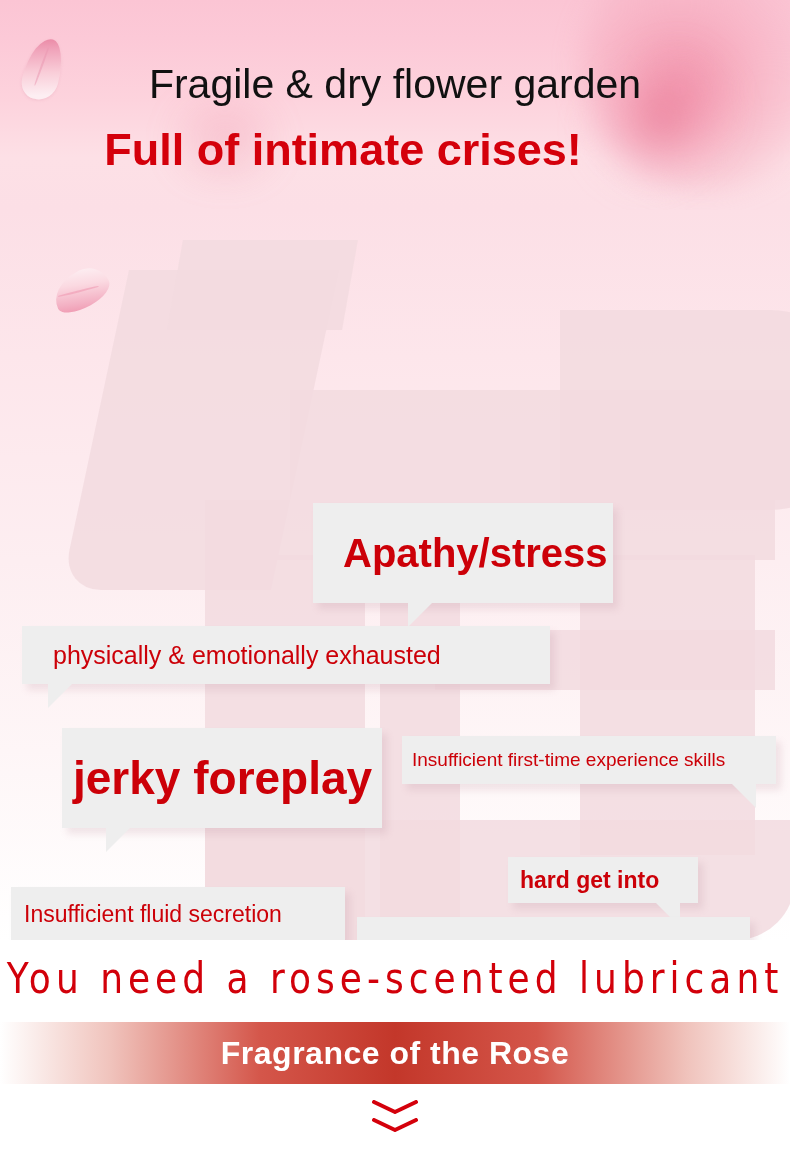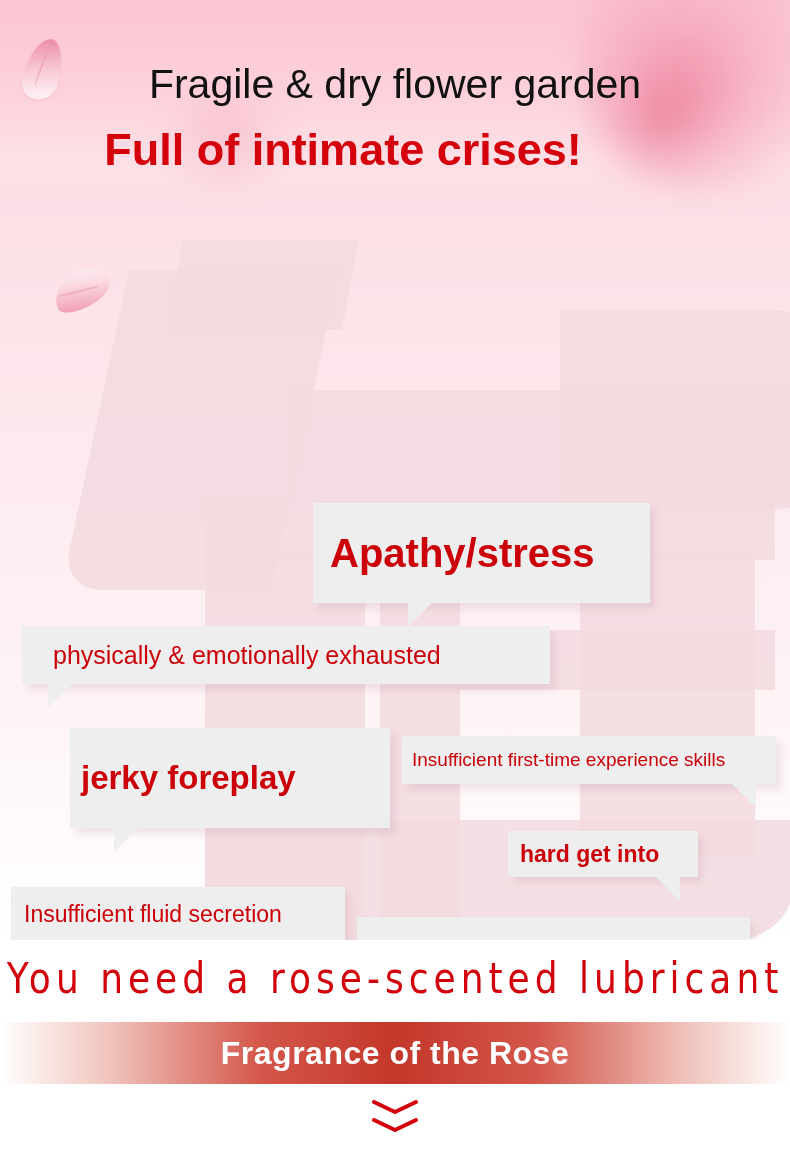--- a/index.html
+++ b/index.html
@@ -187,33 +187,33 @@
     border-top: 26px solid #eeeeee;
   }
   
   .tail-right {
     border-left: 26px solid transparent;
     border-right: 0 solid transparent;
     border-top: 26px solid #eeeeee;
   }
 
   
-  #b-apathy   { left: 313px; top: 293px; width: 337px; height: 100px; padding-left: 17px; font-size: 40px; font-weight: 700; }
+  #b-apathy   { left: 313px; top: 293px; width: 300px; height: 100px; padding-left: 30px; font-size: 40px; font-weight: 700; }
   #b-apathy   .tail { left: 95px; }
 
   #b-exhaust  { left: 22px;  top: 416px; width: 528px; height: 58px;  padding-left: 31px; font-size: 25px; font-weight: 400; }
   #b-exhaust  .tail { left: 26px; }
 
-  #b-jerky    { left: 70px;  top: 518px; width: 320px; height: 100px; padding-left: 11px; font-size: 33px; font-weight: 700; }
+  #b-jerky    { left: 62px;  top: 518px; width: 320px; height: 100px; padding-left: 11px; font-size: 46px; font-weight: 700; }
   #b-jerky    .tail { left: 44px; }
 
   #b-firsttime{ left: 402px; top: 526px; width: 374px; height: 48px;  padding-left: 10px; font-size: 19px; font-weight: 400; }
   #b-firsttime .tail { right: 20px; }
 
-  #b-hard     { left: 508px; top: 621px; width: 190px; height: 46px;  padding-left: 12px; font-size: 23px; font-weight: 700; }
+  #b-hard     { left: 508px; top: 647px; width: 190px; height: 46px;  padding-left: 12px; font-size: 23px; font-weight: 700; }
   #b-hard     .tail { right: 18px; }
 
   #b-fluid    { left: 11px;  top: 677px; width: 334px; height: 54px;  padding-left: 13px; font-size: 23px; font-weight: 400; }
   #b-fluid    .tail { left: 47px; }
 
   #b-giveup   { left: 357px; top: 707px; width: 393px; height: 80px;  padding-left: 16px; font-size: 37px; font-weight: 700; }
 
   
   .bottom {
     position: absolute;

